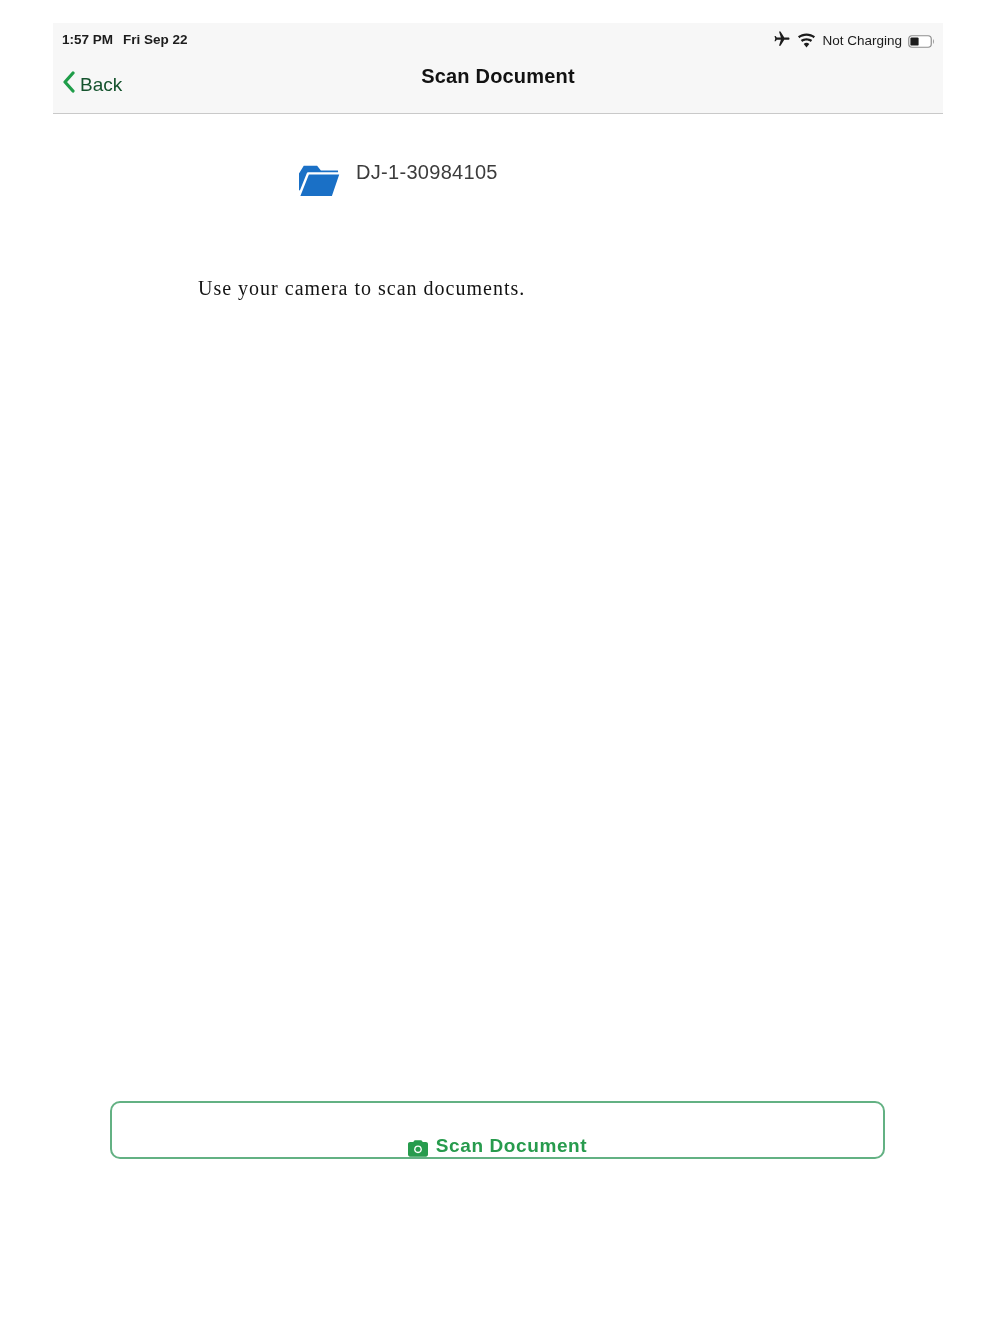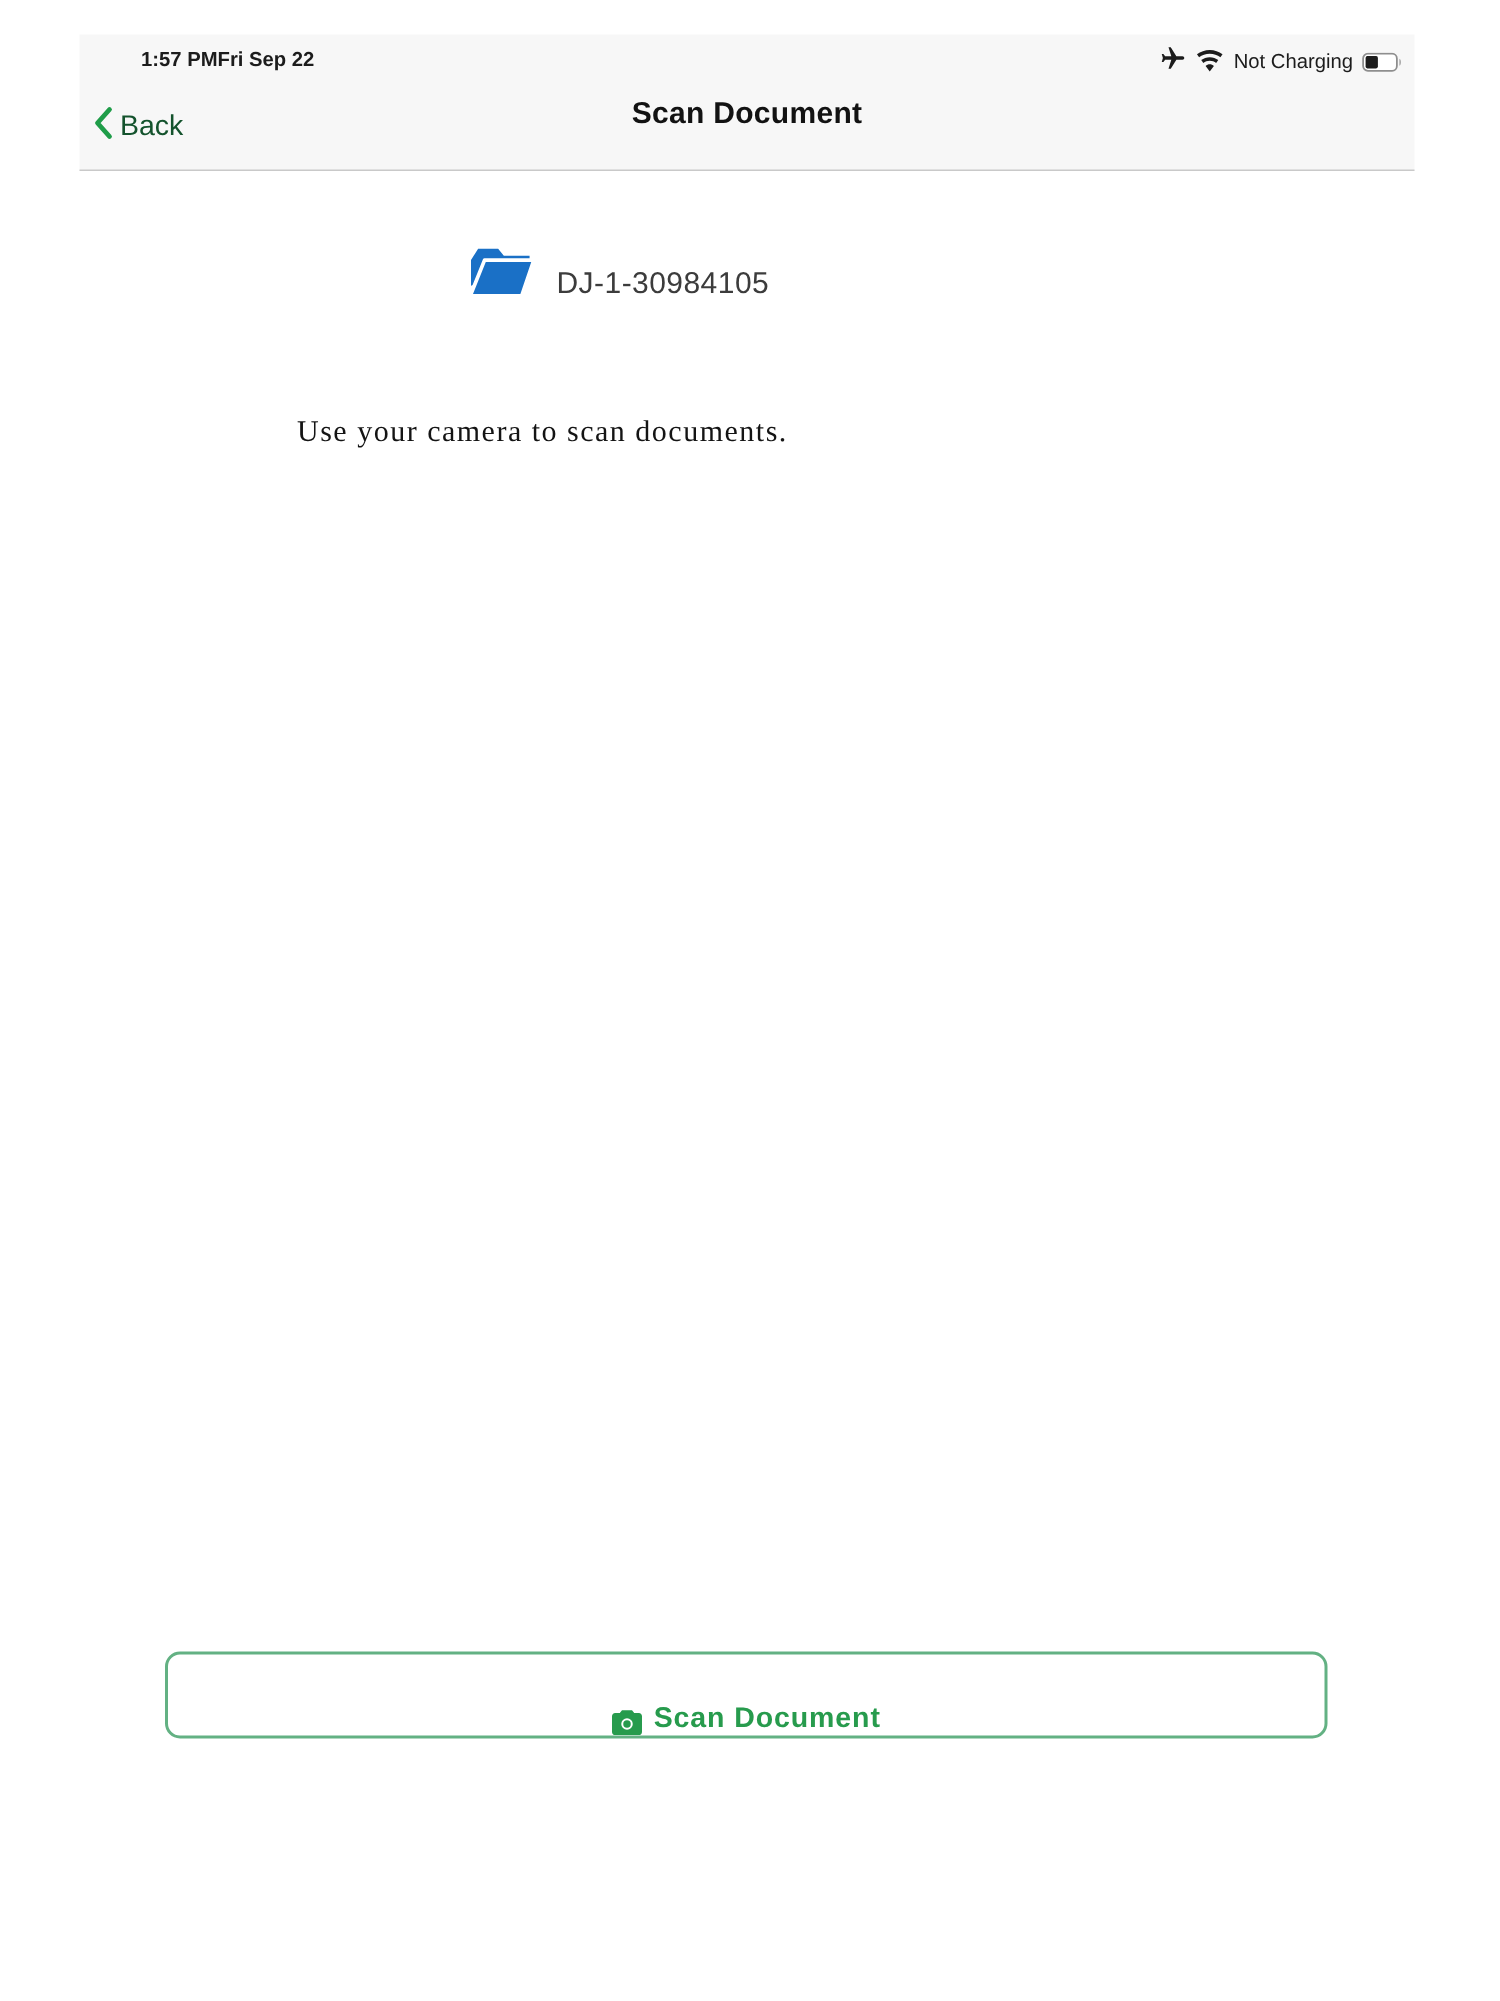--- a/index.html
+++ b/index.html
@@ -26,21 +26,21 @@
   }
   .status-row {
     position: absolute;
     left: 0; top: 0; width: 100%; height: 26px;
     display: flex; align-items: center;
     padding: 6px 8px 0 9px;
     font-size: 13.5px;
     font-weight: 600;
     color: #1c1c1c;
   }
-  .status-left { display: flex; align-items: flex-start; margin-left: 32px; }
+  .status-left { display: flex; gap: 10px; align-items: flex-start; }
   .status-right {
     margin-left: auto;
     display: flex; align-items: flex-end; gap: 6px;
   }
   .status-right svg { display: block; }
   .battery-label { font-size: 13.5px; font-weight: 500; }
   
   .nav-row {
     position: absolute;
     left: 0; top: 26px; width: 100%; height: 64px;
@@ -59,22 +59,22 @@
     position: absolute;
     left: 0; right: 0; top: 16px;
     text-align: center;
     font-size: 20px; font-weight: 700;
     color: #121212;
     letter-spacing: 0.2px;
   }
   
   .folder-row {
     position: absolute;
-    left: 257px; top: 138px;  
-    display: flex; align-items: flex-end; gap: 13px;
+    left: 242px; top: 138px;  
+    display: flex; align-items: flex-start; gap: 13px;
   }
   .folder-icon svg { display: block; }
   .folder-name {
     font-size: 20px;
     color: #3c3c3c;
     letter-spacing: 0.3px;
   }
   .instruction {
     position: absolute;
     left: 145px; top: 254px;  

